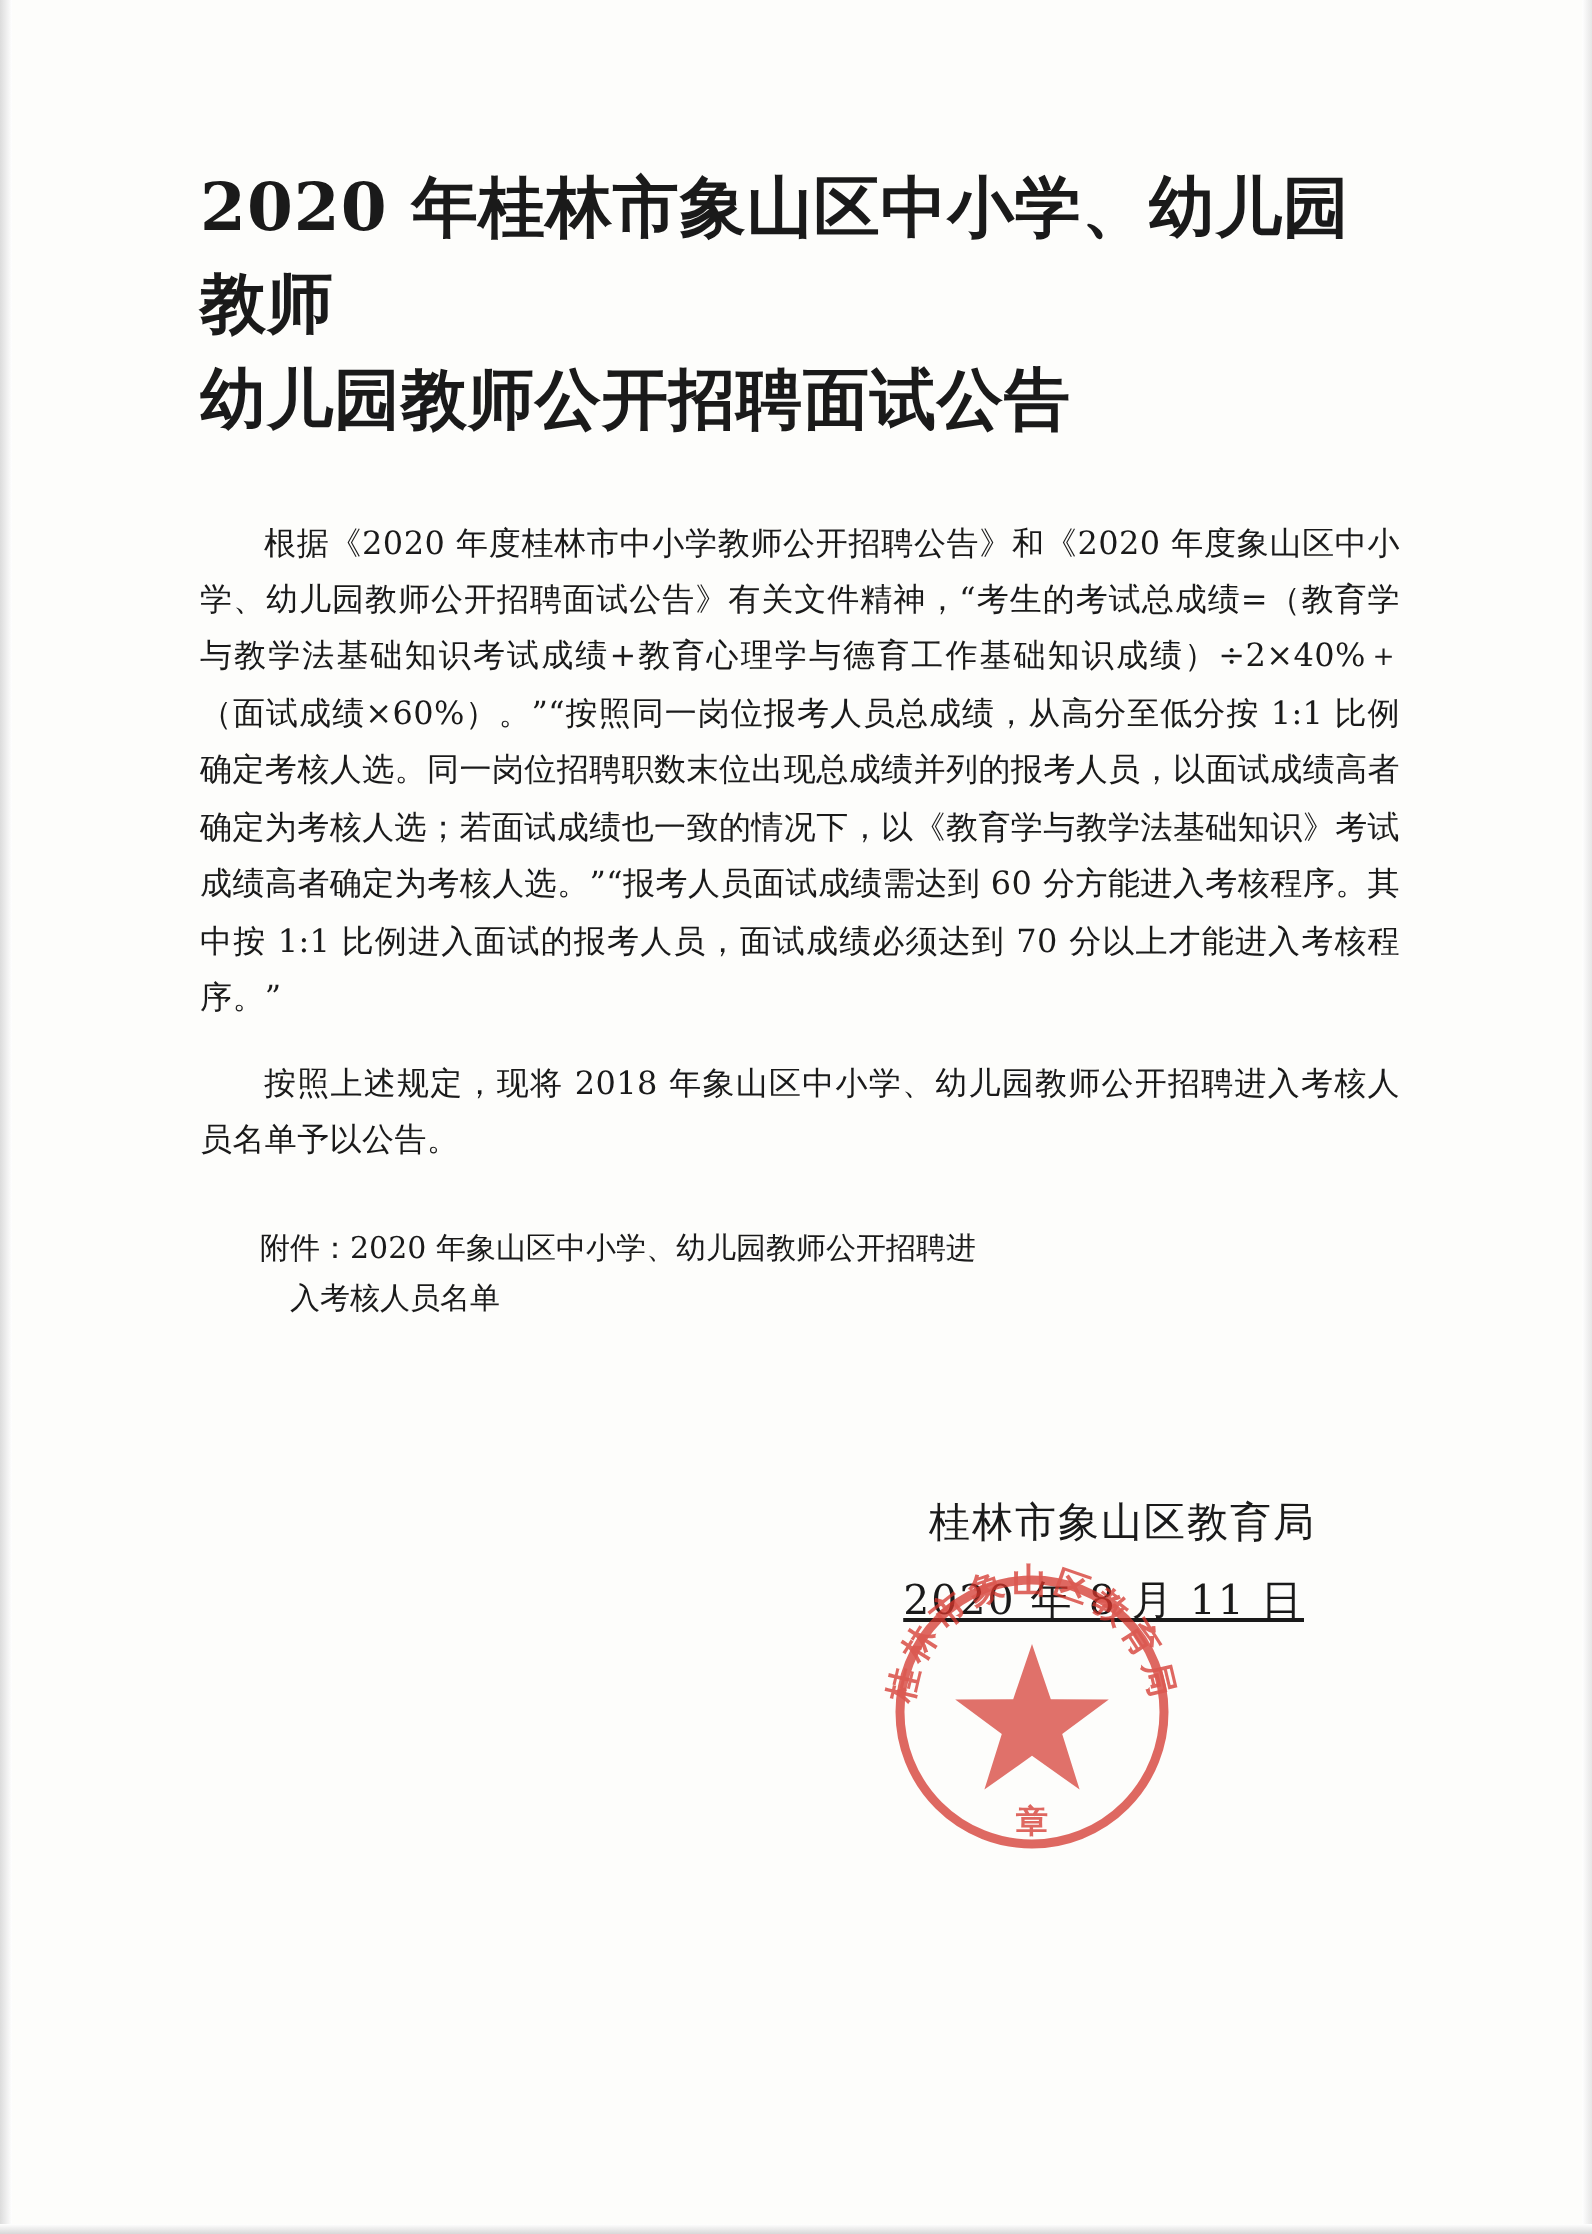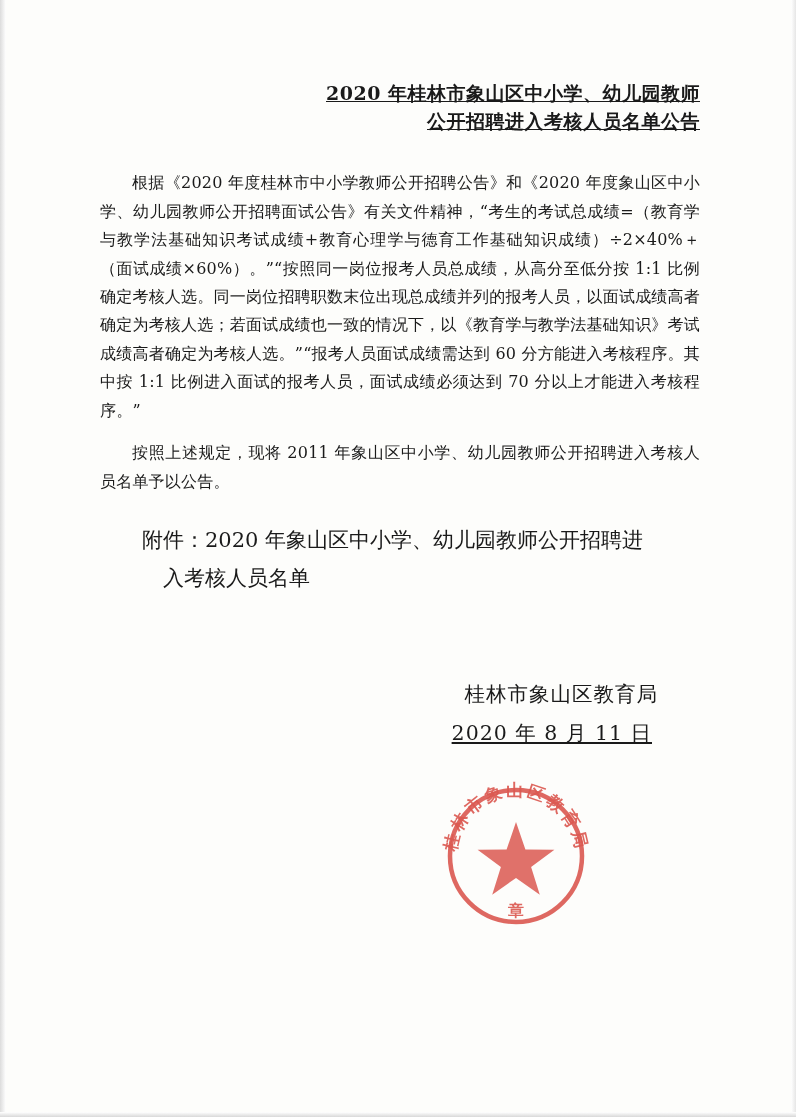--- a/index.html
+++ b/index.html
@@ -20,28 +20,27 @@
     inset: 0;
     background: #fdfdfb;
   }
   .content {
     position: absolute;
     left: 100px;
     top: 80px;
     width: 600px;
   }
   .doc-title {
-    text-align: right;
+    text-align: left;
     font-weight: bold;
-    font-size: 19px;
+    font-size: 33px;
     line-height: 1.45;
     letter-spacing: 0.5px;
     margin: 0 0 34px 0;
     font-family: "DejaVu Serif", "Liberation Serif", serif;
-    text-decoration: underline;
   }
   .doc-title .line {
     display: block;
   }
   .body-text {
     font-size: 16px;
     line-height: 1.78;
     text-align: justify;
     text-justify: inter-ideograph;
     letter-spacing: 0.2px;
@@ -49,21 +48,21 @@
   .para {
     text-indent: 2em;
     margin: 0 0 2px 0;
   }
   .para.gap {
     margin-top: 14px;
   }
   .attach {
     margin-top: 26px;
     text-indent: 2em;
-    font-size: 21px;
+    font-size: 15px;
     line-height: 1.78;
   }
   .attach .cont {
     display: block;
     text-indent: 3em;
     font-family: Liberation Serif, serif;
   }
   .signature {
     margin-top: 78px;
     text-align: right;
@@ -124,26 +123,26 @@
 <div class="page">
 
   <div class="scan-edge-left"></div>
   <div class="scan-edge-right"></div>
   <div class="scan-edge-bottom"></div>
 
   <div class="content">
 
     <h1 class="doc-title">
       <span class="line">2020 年桂林市象山区中小学、幼儿园教师</span>
-      <span class="line">公开招聘进入考核人员名单公告</span>
+      <span class="line">幼儿园教师公开招聘面试公告</span>
     </h1>
 
     <div class="body-text">
       <p class="para">根据《2020 年度桂林市中小学教师公开招聘公告》和《2020 年度象山区中小学、幼儿园教师公开招聘面试公告》有关文件精神，“考生的考试总成绩=（教育学与教学法基础知识考试成绩+教育心理学与德育工作基础知识成绩）÷2×40%＋（面试成绩×60%）。”“按照同一岗位报考人员总成绩，从高分至低分按 1:1 比例确定考核人选。同一岗位招聘职数末位出现总成绩并列的报考人员，以面试成绩高者确定为考核人选；若面试成绩也一致的情况下，以《教育学与教学法基础知识》考试成绩高者确定为考核人选。”“报考人员面试成绩需达到 60 分方能进入考核程序。其中按 1:1 比例进入面试的报考人员，面试成绩必须达到 70 分以上才能进入考核程序。”</p>
-      <p class="para gap">按照上述规定，现将 2011 年象山区中小学、幼儿园教师公开招聘进入考核人员名单予以公告。</p>
+      <p class="para gap">按照上述规定，现将 2018 年象山区中小学、幼儿园教师公开招聘进入考核人员名单予以公告。</p>
     </div>
 
     <div class="attach">
       <span>附件：2020 年象山区中小学、幼儿园教师公开招聘进</span>
       <span class="cont">入考核人员名单</span>
     </div>
 
     <div class="signature">
       <span class="sig-line">桂林市象山区教育局</span>
       <span class="date-line">2020 年 8 月 11 日</span>

